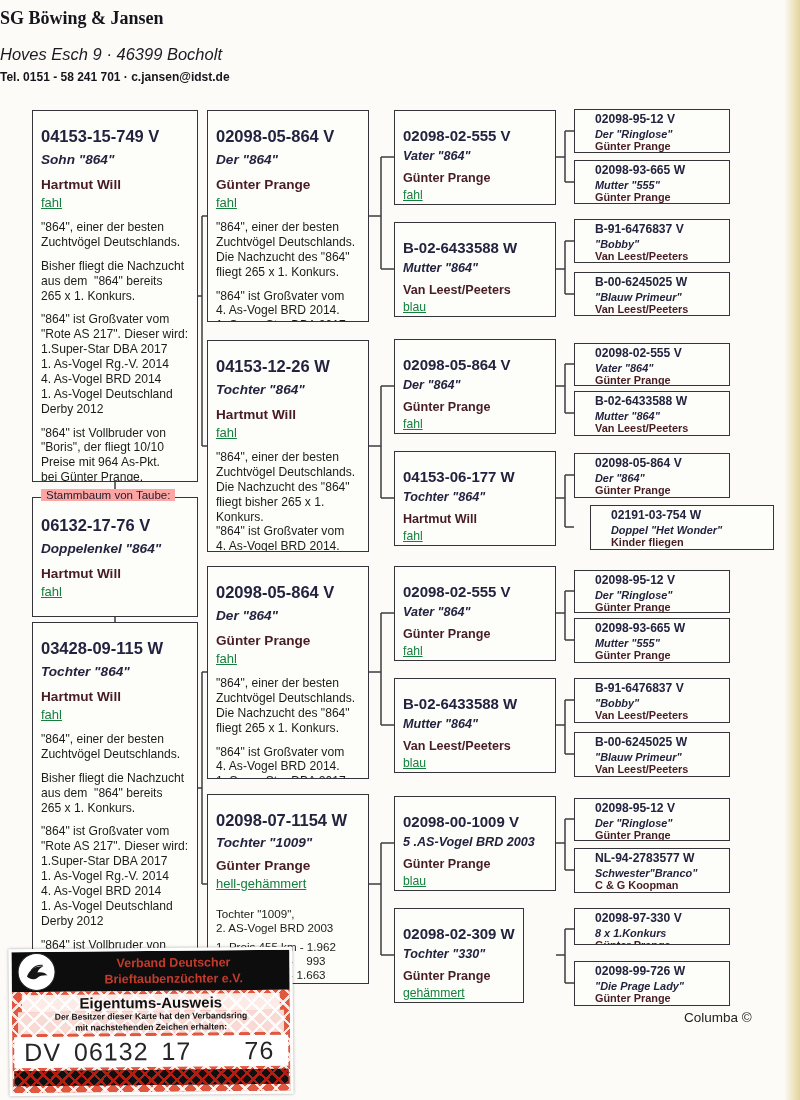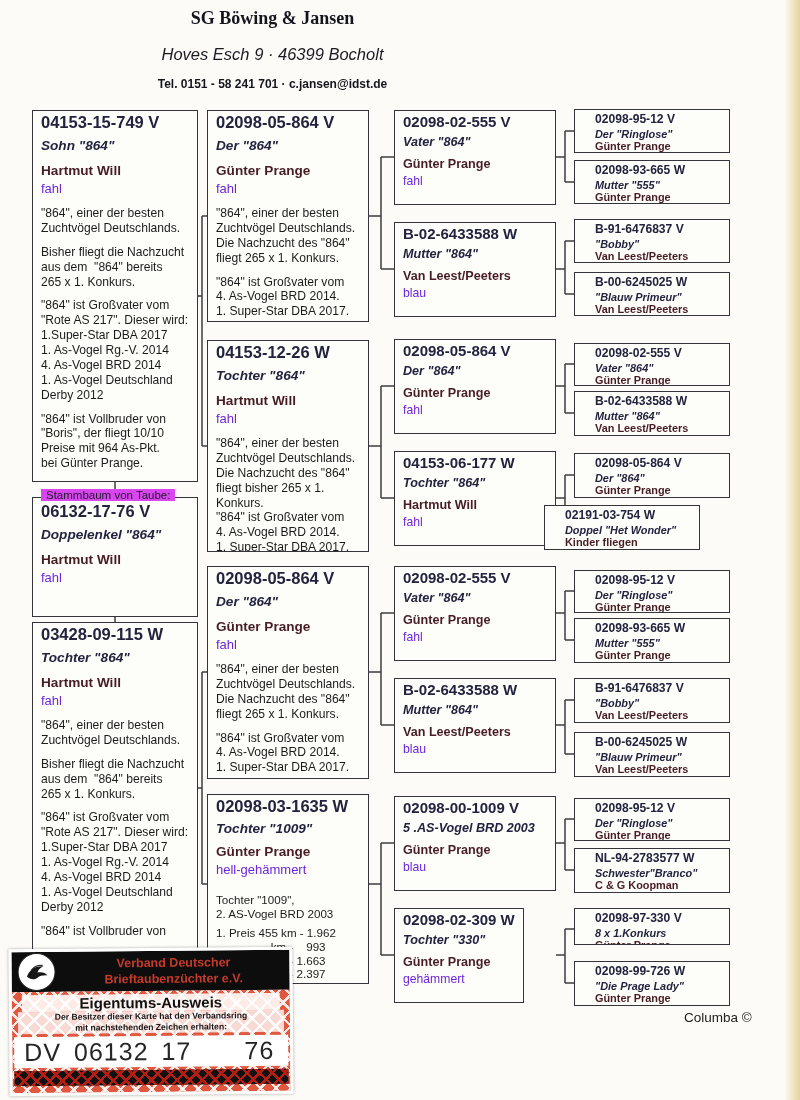--- a/index.html
+++ b/index.html
@@ -1,51 +1,51 @@
 <!DOCTYPE html>
 <html><head>
 <meta charset="utf-8">
 <style>
   html,body{margin:0;padding:0;}
   body{font-family:"Liberation Sans",sans-serif;background:#e9e9e9;}
   .page{position:relative;width:800px;height:1100px;background:#fcfbf7;overflow:hidden;}
   .scan-edge{position:absolute;right:0;top:0;width:16px;height:100%;
     background:linear-gradient(to left,#e3d49c,rgba(227,212,156,0));}
   
-  .hdr{position:absolute;left:0;top:8px;width:545px;text-align:center;}
+  .hdr{position:absolute;left:0;top:8px;width:545px;}
   .hdr-title{font-family:"Liberation Serif",serif;font-weight:bold;font-size:18px;color:#15151d;}
   .hdr-addr{margin-top:16px;font-style:italic;font-size:16.5px;color:#1a1a22;}
-  .hdr-tel{margin-top:13px;font-weight:bold;font-size:12px;color:#15151d;}
+  .hdr-tel{margin-top:6px;font-weight:bold;font-size:12px;color:#15151d;}
   
   .box{position:absolute;border:1.6px solid #34343a;background:#fdfdfa;box-sizing:border-box;
-       padding:2px 8px;overflow:hidden;}
+       padding:16px 8px;overflow:hidden;}
   .ring{font-weight:bold;color:#23233f;}
   .sub{font-weight:bold;font-style:italic;color:#23233f;}
   .nm{font-weight:bold;color:#471d23;}
-  .clr{color:#6d28d9;}
+  .clr{color:#15803d;text-decoration:underline;}
   .note{color:#1b1b1b;white-space:pre-wrap;}
   
   .g12 .ring{font-size:16.5px;margin-bottom:6px;}
   .g12 .sub{font-size:13.6px;margin-bottom:10px;}
   .g12 .nm{font-size:13.6px;margin-bottom:3px;}
   .g12 .clr{font-size:13px;margin-bottom:10px;}
   .g12 .note{font-size:12.1px;line-height:1.23;margin-bottom:9px;}
   .tight .ring{margin-bottom:5px;}
   .tight .sub{margin-bottom:8px;}
   .tight .clr{margin-bottom:16px;}
   .tight .note{font-size:11.6px;line-height:1.18;margin-bottom:6px;}
   .g3 .ring{font-size:15px;margin-bottom:5px;}
   .g3 .sub{font-size:12.6px;margin-bottom:8px;}
   .g3 .nm{font-size:12.6px;margin-bottom:3px;}
   .g3 .clr{font-size:12.2px;}
   .g4{padding:3px 20px;}
   .g4 .ring{font-size:12.1px;line-height:1.15;margin-bottom:1px;}
   .g4 .sub{font-size:10.9px;line-height:1.12;}
   .g4 .nm{font-size:10.9px;line-height:1.12;}
-  .legend{position:absolute;top:-9px;left:8px;background:#d946ef;padding:0 5px;
+  .legend{position:absolute;top:-9px;left:8px;background:#fca5a5;padding:0 5px;
     font-size:11.5px;color:#1d1d28;white-space:nowrap;text-align:center;}
   svg.wires{position:absolute;left:0;top:0;pointer-events:none;}
   
   .card{position:absolute;left:9px;top:948px;width:284px;height:147px;background:#fff;
     padding:3px;box-sizing:border-box;transform:rotate(-0.5deg);box-shadow:0 0 3px rgba(0,0,0,.35);}
   .card-inner{width:100%;height:100%;display:flex;flex-direction:column;overflow:hidden;}
   .card-top{background:#0d0d0d;height:40px;flex:0 0 auto;display:flex;align-items:center;gap:8px;padding:2px 6px;box-sizing:border-box;}
   .logo-circle{width:36px;height:36px;border-radius:50%;background:#fff;border:1.5px solid #222;
     display:flex;align-items:center;justify-content:center;flex:0 0 auto;}
   .org{flex:1;text-align:center;color:#c43a2c;font-weight:bold;font-size:12.5px;line-height:1.3;white-space:pre-line;}
@@ -192,21 +192,21 @@
     <div class="note">"864", einer der besten
 Zuchtvögel Deutschlands.
 Die Nachzucht des "864"
 fliegt 265 x 1. Konkurs.</div>
     <div class="note">"864" ist Großvater vom
 4. As-Vogel BRD 2014.
 1. Super-Star DBA 2017.</div>
   </div>
 
   <div class="box g12 tight" style="left:207px;top:794px;width:162px;height:190px">
-    <div class="ring">02098-03-1635 W</div>
+    <div class="ring">02098-07-1154 W</div>
     <div class="sub">Tochter "1009"</div>
     <div class="nm">Günter Prange</div>
     <div class="clr">hell-gehämmert</div>
     <div class="note">Tochter "1009",
 2. AS-Vogel BRD 2003</div>
     <div class="note">1. Preis 455 km - 1.962
                  km -    993
                  km - 1.663
                  km - 2.397
                  km - 2.711</div>
@@ -289,21 +289,21 @@
   <div class="box g4" style="left:574px;top:391px;width:156px;height:45px">
     <div class="ring">B-02-6433588 W</div>
     <div class="sub">Mutter "864"</div>
     <div class="nm">Van Leest/Peeters</div>
   </div>
   <div class="box g4" style="left:574px;top:453px;width:156px;height:45px">
     <div class="ring">02098-05-864 V</div>
     <div class="sub">Der "864"</div>
     <div class="nm">Günter Prange</div>
   </div>
-  <div class="box g4" style="left:544px;top:505px;width:156px;height:45px">
+  <div class="box g4" style="left:590px;top:505px;width:184px;height:45px">
     <div class="ring">02191-03-754 W</div>
     <div class="sub">Doppel "Het Wonder"</div>
     <div class="nm">Kinder fliegen</div>
   </div>
   <div class="box g4" style="left:574px;top:570px;width:156px;height:43px">
     <div class="ring">02098-95-12 V</div>
     <div class="sub">Der "Ringlose"</div>
     <div class="nm">Günter Prange</div>
   </div>
   <div class="box g4" style="left:574px;top:618px;width:156px;height:45px">

